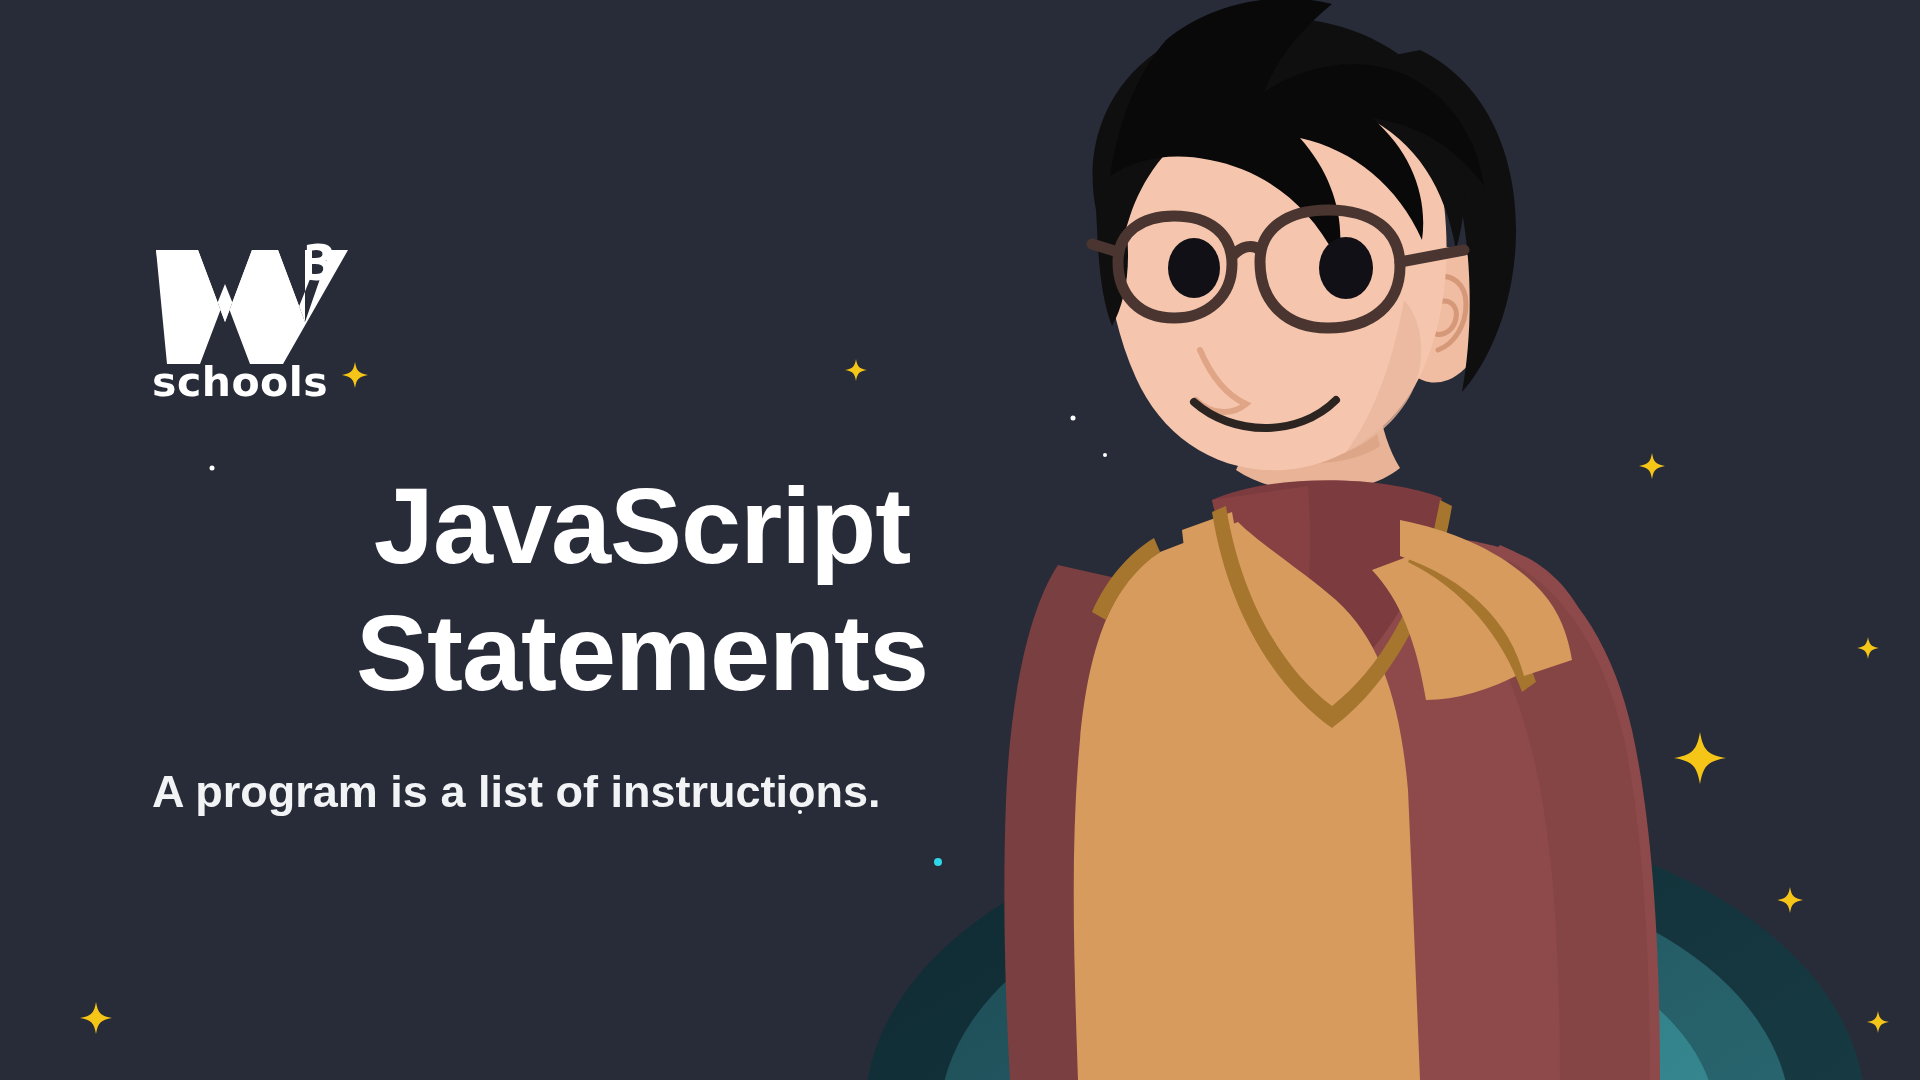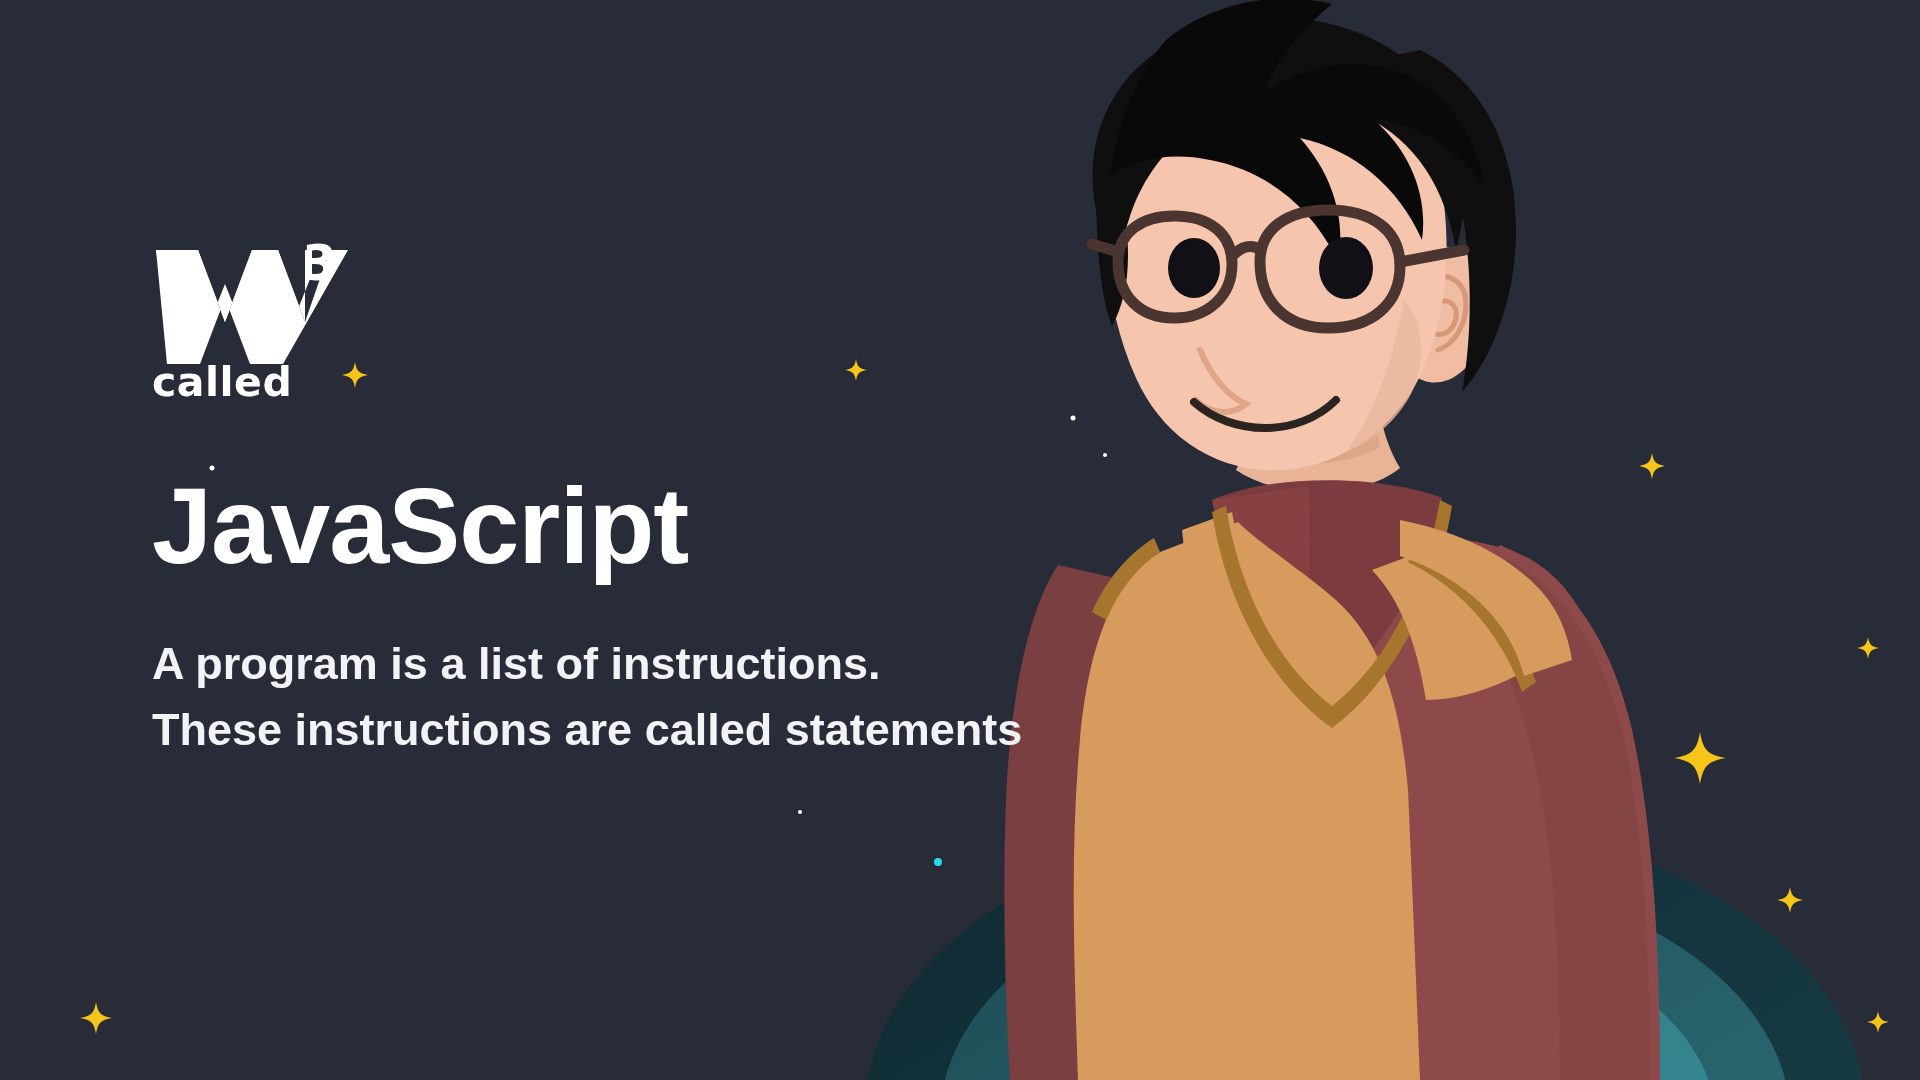--- a/index.html
+++ b/index.html
@@ -39,20 +39,21 @@
   
   .headline {
     margin-top:46px;
     color:#ffffff;
     font-size:108px;
     line-height:1.18;
     font-weight:700;
     letter-spacing:-1px;
     font-family:"Liberation Sans", sans-serif;
     white-space:nowrap;
+    text-align:center;
   }
   .headline .line { display:block; }
 
   
   .sub {
     margin-top:42px;
     color:#f2f3f5;
     font-size:45px;
     line-height:1.45;
     font-weight:700;
@@ -247,25 +248,25 @@
 <div class="content">
 
   <div class="logo-wrap">
     <svg class="logo-mark" width="200" height="130" viewBox="0 0 200 130">
       <path d="M4,14 L46,14 L73,86 L100,14 L126,14 L153,86 L153,14 L153,14
                L160,14 L160,38 L124,128 L98,128 L73,62 L48,128 L22,128 Z" fill="#ffffff"></path>
       <path d="M4,14 L46,14 L73,86 L100,14 L126,14 L153,86 L178,14 L196,14
                L131,128 L105,128 L73,48 L41,128 L15,128 Z" fill="#ffffff"></path>
       <text x="150" y="44" font-family="DejaVu Sans, sans-serif" font-size="50" font-weight="700" fill="#ffffff">3</text>
     </svg>
-    <div class="logo-word">called</div>
+    <div class="logo-word">schools</div>
   </div>
 
   <h1 class="headline">
     <span class="line">JavaScript</span>
+    <span class="line">Statements</span>
   </h1>
 
   <p class="sub">
     <span class="line">A program is a list of instructions.</span>
-    <span class="line">These instructions are called statements</span>
   </p>
 
 </div>
 
 </body></html>

